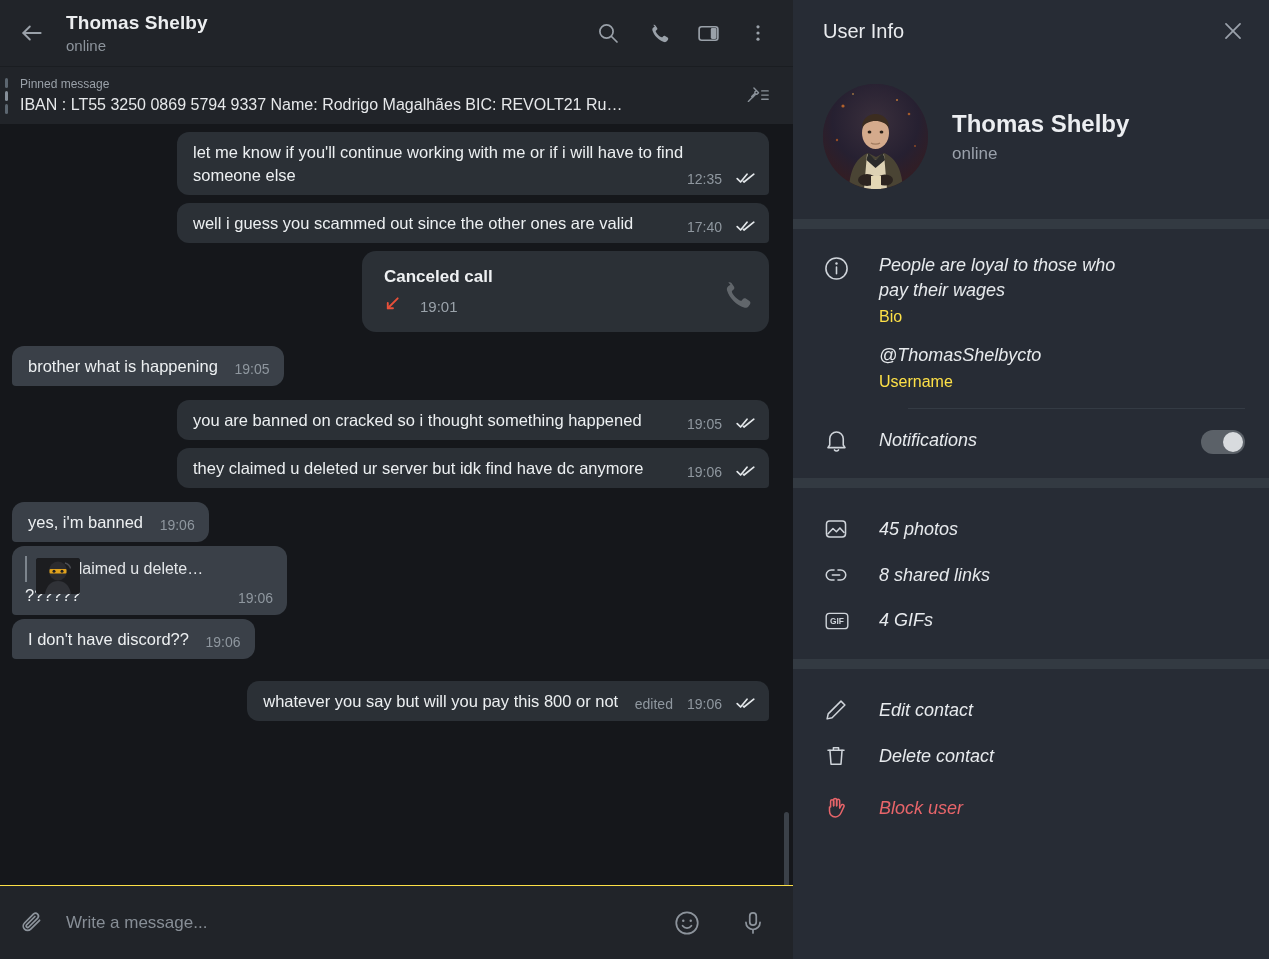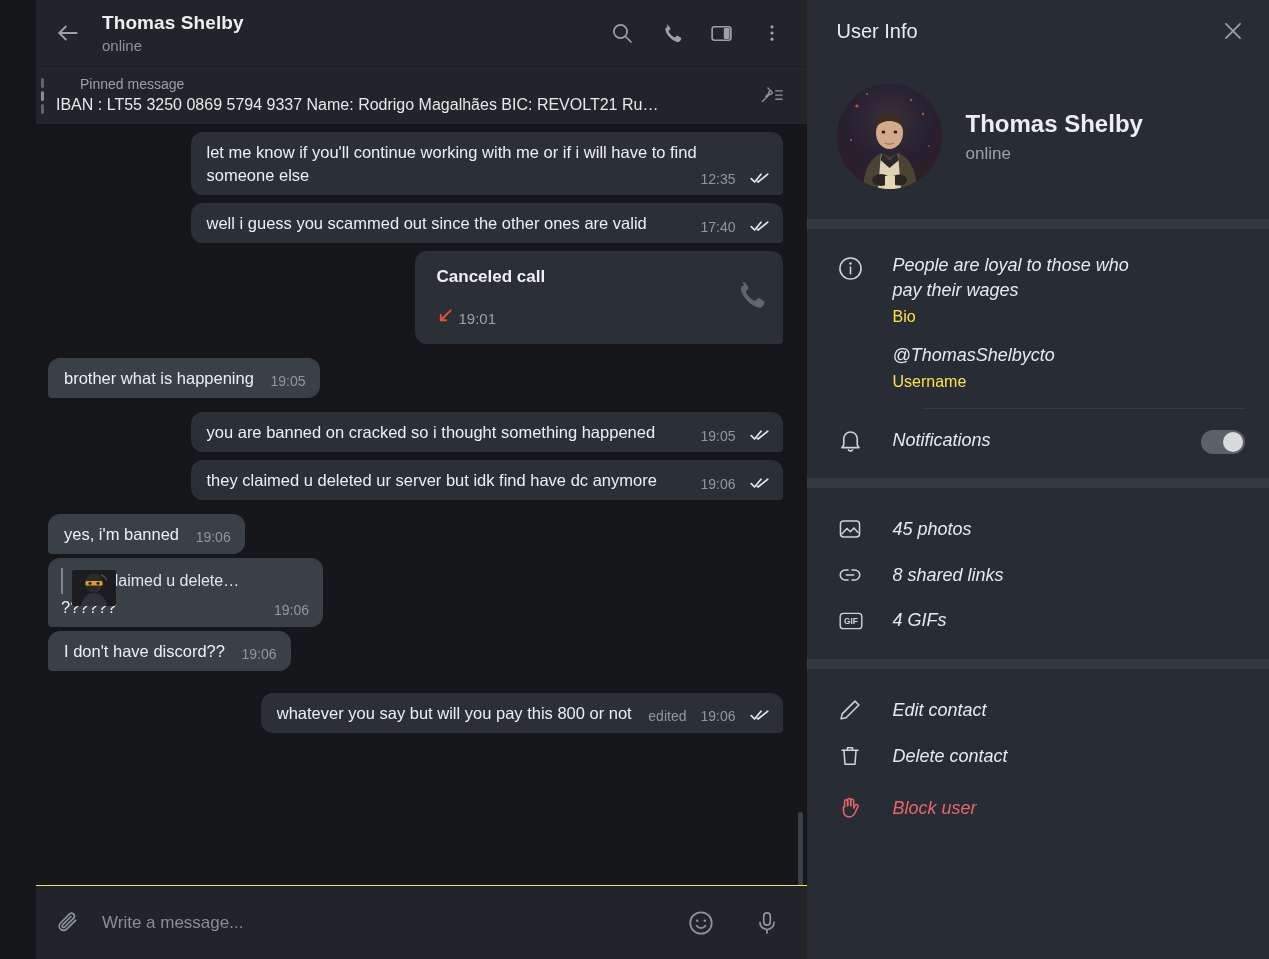--- a/index.html
+++ b/index.html
@@ -2,21 +2,21 @@
 <html><head>
 <meta charset="utf-8">
 <style>
   * { box-sizing: border-box; margin: 0; padding: 0; }
   html, body {
     width: 1269px; height: 959px;
     background: #15171b;
     font-family: "Liberation Sans", sans-serif;
     overflow: hidden;
   }
-  .app { display: flex; width: 1269px; height: 959px; padding-left: 36px; }
+  .app { display: flex; width: 1269px; height: 959px; }
 
   
   .chat-pane {
     width: 833px; height: 959px;
     background: #15171b;
     display: flex; flex-direction: column;
     position: relative;
   }
 
   
@@ -40,21 +40,21 @@
     background: #212429;
     display:flex; align-items:center;
     padding: 0 14px 0 0;
     border-top: 1px solid #1a1d21;
     position: relative;
   }
   .pin-bar { width: 3px; height: 36px; margin: 0 12px 0 5px; display:flex; flex-direction:column; gap:3px; }
   .pin-bar i { display:block; flex:1; background:#5c6670; border-radius:2px; }
   .pin-bar i:nth-child(2){ background:#868f99; }
   .pin-text { flex:1; min-width:0; }
-  .pin-title { font-size: 14px; color: #9aa1a9; line-height: 19px; margin-left: 24px; }
+  .pin-title { font-size: 12px; color: #9aa1a9; line-height: 19px; }
   .pin-body {
     font-size: 16px; color: #e6e8ea; line-height: 22px;
     white-space: nowrap; overflow: hidden; text-overflow: ellipsis;
     max-width: 720px;
   }
   .pin-right { width: 42px; display:flex; align-items:center; justify-content:center; cursor:pointer; }
 
   
   .messages {
     flex: 1 1 auto; position: relative;
@@ -85,26 +85,26 @@
   }
   .meta.inline { float:none; margin: 0 0 0 12px; top:2px; }
   .ticks { display:inline-block; }
 
   
   .bubble.out.wide { width: 592px; }
   .bubble.out.wide .meta { float:right; clear:both; margin-top: 2px; }
 
   
   .bubble.call {
-    width: 368px; padding: 14px 16px 14px 22px;
-    display:flex; align-items:center;
+    width: 407px; padding: 14px 16px 14px 22px;
+    display:flex; align-items:flex-end;border-radius:14px;
   }
   .call-left { flex:1; }
   .call-title { font-size: 17px; font-weight: 700; color: #eef0f2; line-height: 24px; }
-  .call-sub { display:flex; align-items:center; gap: 5px; margin-top: 18px; }
+  .call-sub { display:flex; align-items:center; gap: 19px; margin-top: 6px; }
   .call-time { font-size: 15px; color: #9aa2aa; }
   .call-phone { opacity: .30; margin-left: 8px; }
 
   
   .bubble.quote-wrap { padding: 10px 14px 8px 13px; width: 275px; }
   .quote {
     display:flex; align-items:flex-start; gap: 8px;
     border-left: 2.5px solid #7d858d;
     padding: 2px 0 2px 9px; margin-bottom: 2px;
   }

